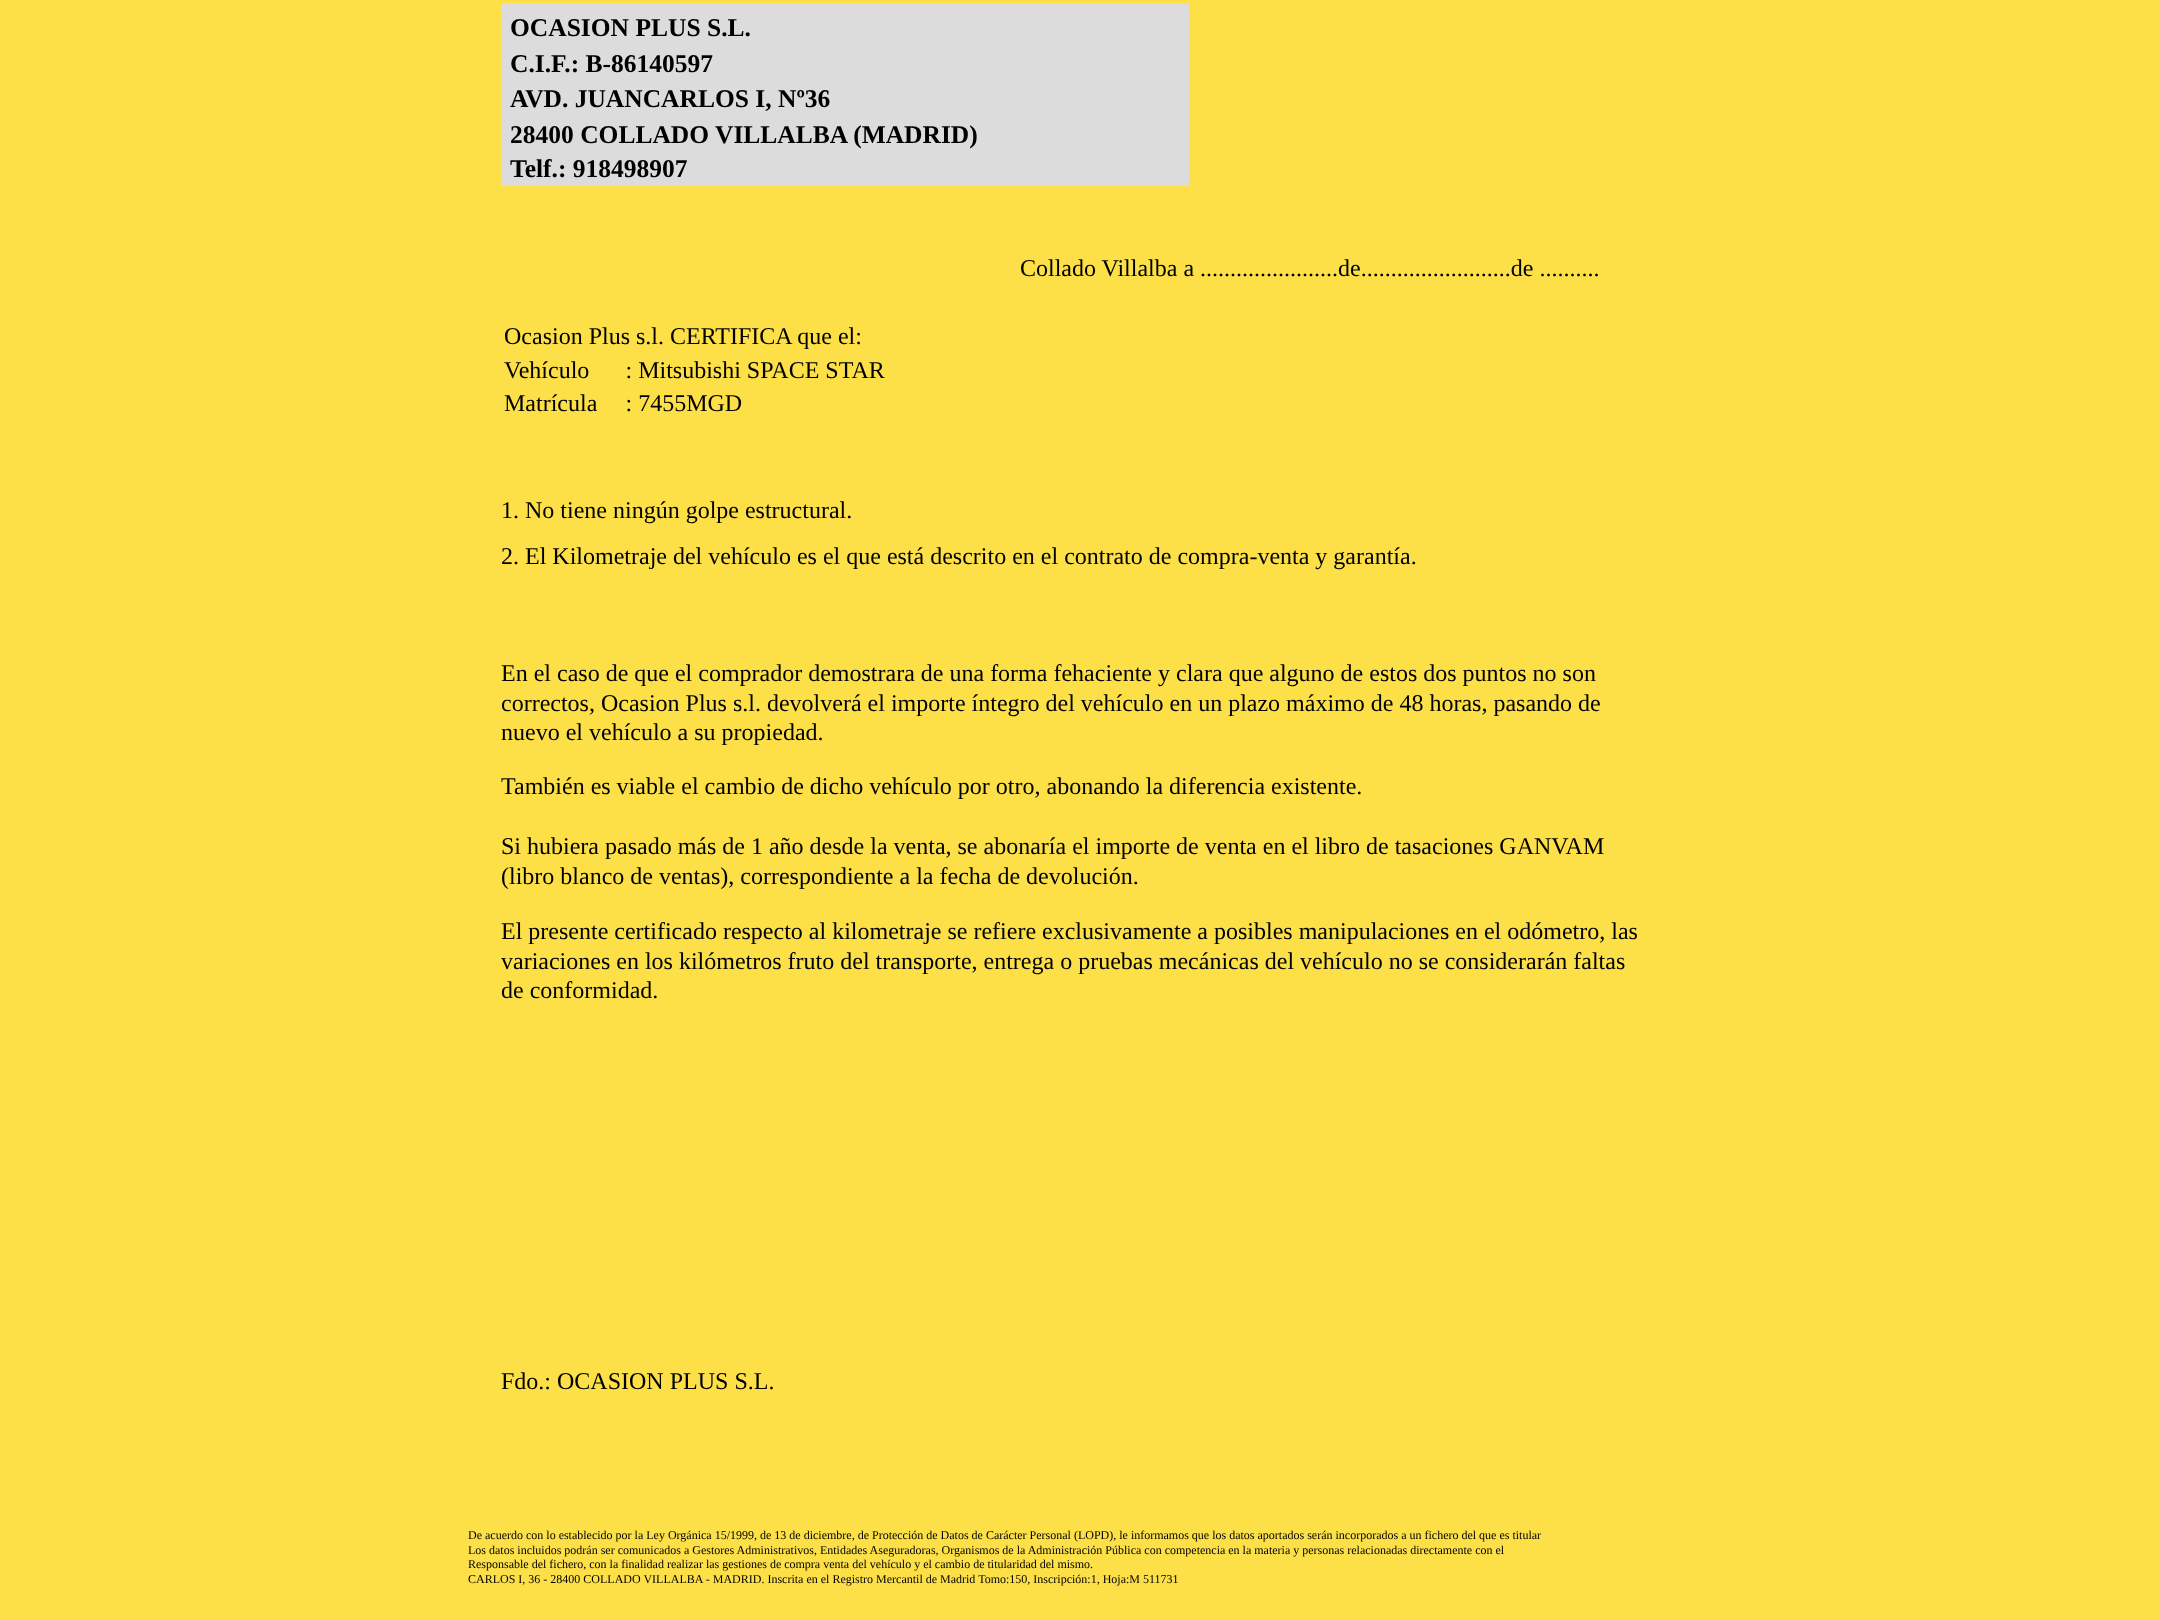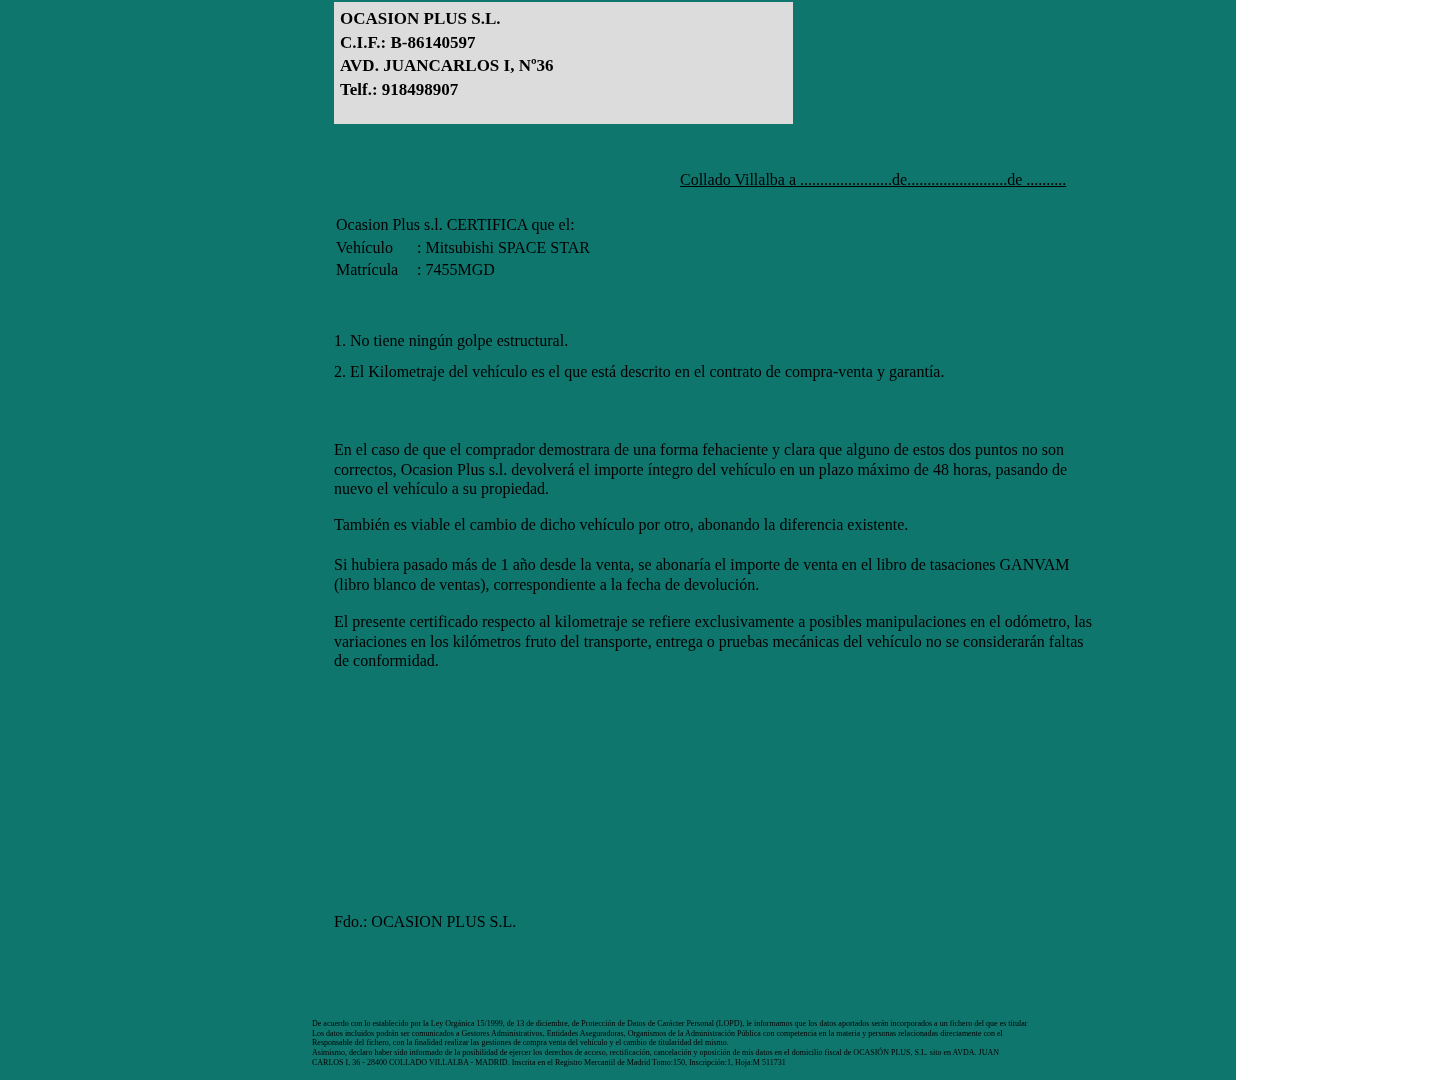--- a/index.html
+++ b/index.html
@@ -1,43 +1,42 @@
 <!DOCTYPE html>
 <html><head>
 <meta charset="utf-8">
 <style>
   * { margin: 0; padding: 0; box-sizing: border-box; }
   html, body { width: 1440px; height: 1080px; background: #ffffff; }
   body { font-family: "Liberation Serif", serif; color: #000000; }
   .page {
     position: relative;
-    width: 1236px;
+    width: 1440px;
     height: 1080px;
-    background: #0f766e;
+    background: #fde047;
     overflow: hidden;
   }
   .company-box {
     position: absolute;
     left: 334px;
     top: 2px;
     width: 459px;
     height: 122px;
     background: #dcdcdc;
     padding: 5px 0 0 6px;
     font-weight: bold;
     font-size: 17px;
     line-height: 23.5px;
   }
   .date-line {
     position: absolute;
     left: 680px;
     top: 171px;
     font-size: 16px;
     white-space: nowrap;
-    text-decoration: underline;
   }
   .cert-block {
     position: absolute;
     left: 336px;
     top: 216px;
     font-size: 16px;
   }
   .cert-intro { margin-bottom: 5px; }
   .cert-row { display: flex; margin-bottom: 4px; }
   .cert-label {
@@ -69,20 +68,21 @@
 </style>
 </head>
 <body>
 
 <div class="page">
 
   <div class="company-box">
     <div>OCASION PLUS S.L.</div>
     <div>C.I.F.: B-86140597</div>
     <div>AVD. JUANCARLOS I, Nº36</div>
+    <div>28400 COLLADO VILLALBA (MADRID)</div>
     <div>Telf.: 918498907</div>
   </div>
 
   <div class="date-line">Collado Villalba a .......................de.........................de ..........</div>
 
   <div class="cert-block">
     <div class="cert-intro">Ocasion Plus s.l. CERTIFICA que el:</div>
     <div class="cert-row">
       <span class="cert-label">Vehículo</span>
       <span>: Mitsubishi SPACE STAR</span>
@@ -100,17 +100,16 @@
   <div class="body-text para-2">También es viable el cambio de dicho vehículo por otro, abonando la diferencia existente.</div>
   <div class="body-text para-3">Si hubiera pasado más de 1 año desde la venta, se abonaría el importe de venta en el libro de tasaciones GANVAM (libro blanco de ventas), correspondiente a la fecha de devolución.</div>
   <div class="body-text para-4">El presente certificado respecto al kilometraje se refiere exclusivamente a posibles manipulaciones en el odómetro, las variaciones en los kilómetros fruto del transporte, entrega o pruebas mecánicas del vehículo no se considerarán faltas de conformidad.</div>
 
   <div class="body-text signature">Fdo.: OCASION PLUS S.L.</div>
 
   <div class="legal-footer">
     <div>De acuerdo con lo establecido por la Ley Orgánica 15/1999, de 13 de diciembre, de Protección de Datos de Carácter Personal (LOPD), le informamos que los datos aportados serán incorporados a un fichero del que es titular</div>
     <div>Los datos incluidos podrán ser comunicados a Gestores Administrativos, Entidades Aseguradoras, Organismos de la Administración Pública con competencia en la materia y personas relacionadas directamente con el</div>
     <div>Responsable del fichero, con la finalidad realizar las gestiones de compra venta del vehículo y el cambio de titularidad del mismo.</div>
-    <div>Asimismo, declaro haber sido informado de la posibilidad de ejercer los derechos de acceso, rectificación, cancelación y oposición de mis datos en el domicilio fiscal de OCASIÓN PLUS, S.L. sito en AVDA. JUAN</div>
     <div>CARLOS I, 36 - 28400 COLLADO VILLALBA - MADRID. Inscrita en el Registro Mercantil de Madrid Tomo:150, Inscripción:1, Hoja:M 511731</div>
   </div>
 
 </div>
 
 </body></html>

